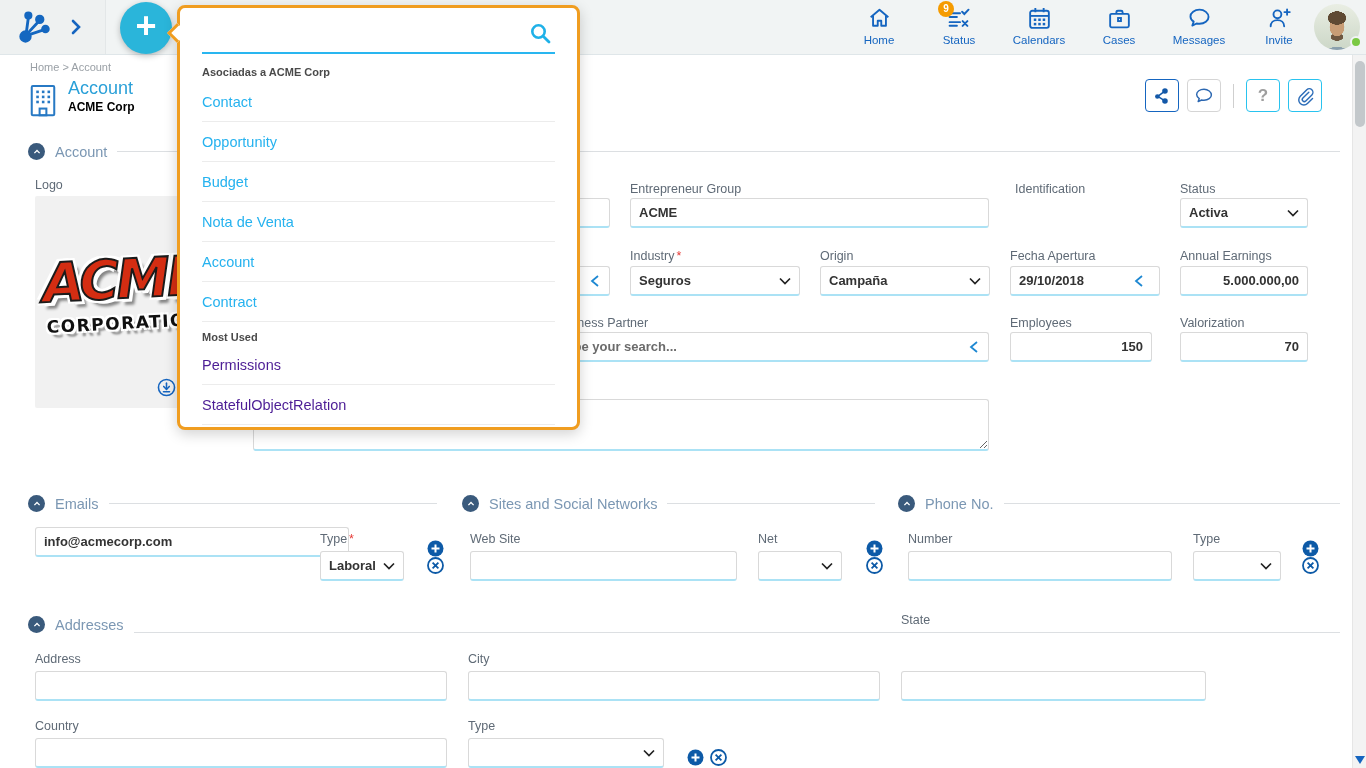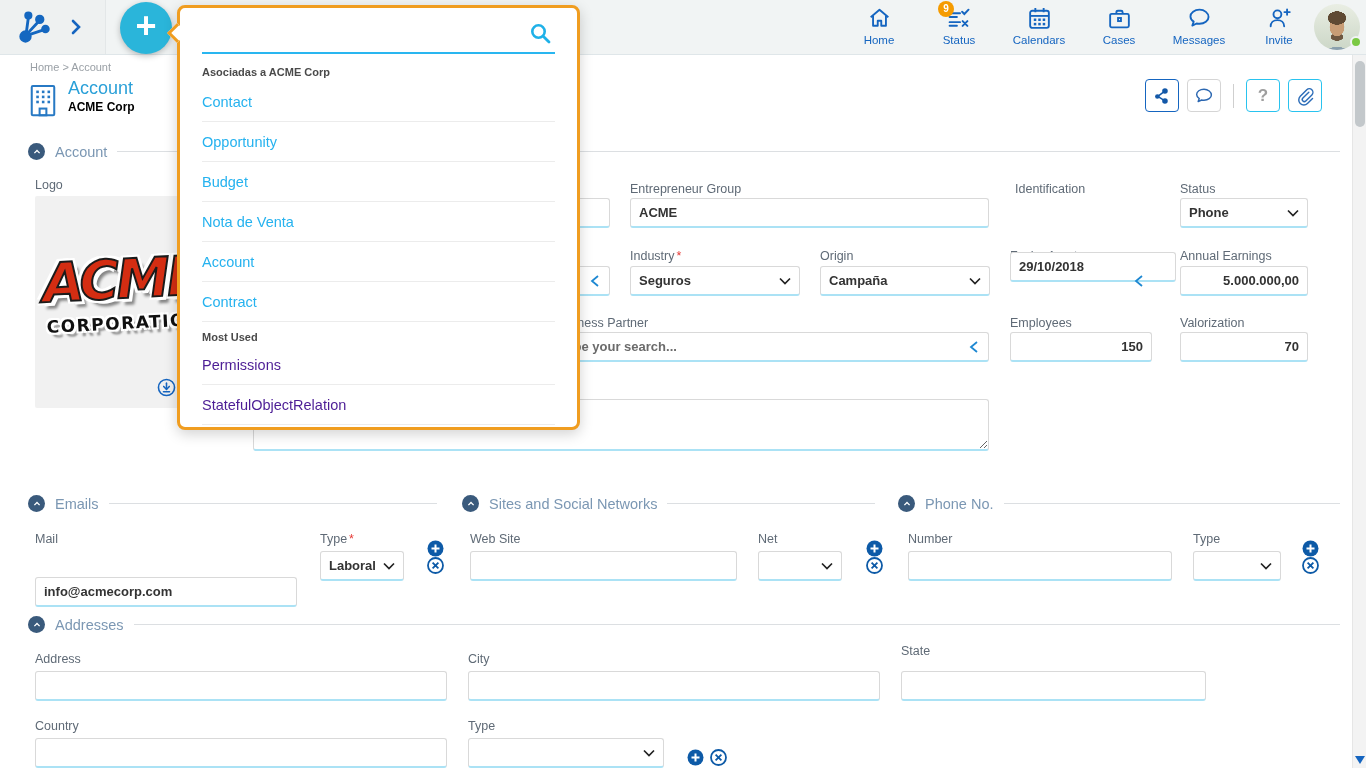--- a/index.html
+++ b/index.html
@@ -338,21 +338,21 @@
     <polyline points="9,2 3,7 9,12" fill="none" stroke="#1e88d2" stroke-width="1.8"></polyline>
   </svg>
 
   <span class="lbl" style="left:630px;top:182px;">Entrepreneur Group</span>
   <input class="tb" style="left: 630px; top: 198px; width: 359px;" value="ACME">
 
   <span class="lbl" style="left:1015px;top:182px;">Identification</span>
 
   <span class="lbl" style="left:1180px;top:182px;">Status</span>
   <div class="sel" style="left:1180px;top:198px;width:128px;">
-    <span class="val">Phone</span>
+    <span class="val">Activa</span>
     <svg width="12" height="8" viewBox="0 0 12 8">
         <polyline points="1,1.5 6,6.5 11,1.5" fill="none" stroke="#222" stroke-width="1.7"></polyline>
       </svg>
   </div>
 
   <span class="lbl" style="left:630px;top:249px;"><span>Industry</span><span class="req">*</span></span>
   <div class="sel" style="left:630px;top:266px;width:170px;">
     <span class="val">Seguros</span>
     <svg width="12" height="8" viewBox="0 0 12 8">
         <polyline points="1,1.5 6,6.5 11,1.5" fill="none" stroke="#222" stroke-width="1.7"></polyline>
@@ -361,21 +361,21 @@
 
   <span class="lbl" style="left:820px;top:249px;">Origin</span>
   <div class="sel" style="left:820px;top:266px;width:170px;">
     <span class="val">Campaña</span>
     <svg width="12" height="8" viewBox="0 0 12 8">
         <polyline points="1,1.5 6,6.5 11,1.5" fill="none" stroke="#222" stroke-width="1.7"></polyline>
       </svg>
   </div>
 
   <span class="lbl" style="left:1010px;top:249px;">Fecha Apertura</span>
-  <input class="tb" style="left: 1010px; top: 252px; width: 166px; padding-right: 18px;" value="29/10/2018">
+  <input class="tb" style="left: 1010px; top: 266px; width: 150px; padding-right: 18px;" value="29/10/2018">
   <svg class="lookup-chev" style="left:1133px;top:274px;" viewBox="0 0 12 14">
     <polyline points="9,2 3,7 9,12" fill="none" stroke="#1e88d2" stroke-width="1.8"></polyline>
   </svg>
 
   <span class="lbl" style="left:1180px;top:249px;">Annual Earnings</span>
   <input class="tb num" style="left: 1180px; top: 266px; width: 128px;" value="5.000.000,00">
 
   <span class="lbl" style="left:553px;top:316px;">Business Partner</span>
   <input class="tb" style="left: 553px; top: 332px; width: 436px; padding-right: 24px;" placeholder="type your search...">
   <svg class="lookup-chev" style="left:968px;top:340px;" viewBox="0 0 12 14">
@@ -393,21 +393,21 @@
   <div class="sec" style="left:28px;top:495px;width:409px;">
     <span class="chev-circle">
       <svg width="12" height="12" viewBox="0 0 16 16">
           <polyline points="4.5,9.5 8,6 11.5,9.5" fill="none" stroke="#fff" stroke-width="1.8"></polyline>
         </svg>
     </span>
     <span class="sec-title">Emails</span>
     <span class="sec-line"></span>
   </div>
   <span class="lbl" style="left:35px;top:532px;">Mail</span>
-  <input class="tb" style="left: 35px; top: 577px; width: 262px;" value="info@acmecorp.com">
+  <input class="tb" style="left: 35px; top: 527px; width: 314px;" value="info@acmecorp.com">
   <span class="lbl" style="left:320px;top:532px;"><span>Type</span><span class="req">*</span></span>
   <div class="sel" style="left:320px;top:551px;width:84px;">
     <span class="val">Laboral</span>
     <svg width="12" height="8" viewBox="0 0 12 8">
         <polyline points="1,1.5 6,6.5 11,1.5" fill="none" stroke="#222" stroke-width="1.7"></polyline>
       </svg>
   </div>
   <span class="icon-btn" style="left:427px;top:540px;">
     <svg width="17" height="17" viewBox="0 0 17 17">
         <circle cx="8.5" cy="8.5" r="8" fill="#0d5aa7"></circle>
@@ -476,34 +476,34 @@
         <path d="M8.5 4.5v8M4.5 8.5h8" stroke="#fff" stroke-width="2"></path>
       </svg>
   </span>
   <span class="icon-btn" style="left:1302px;top:557px;">
     <svg width="17" height="17" viewBox="0 0 17 17">
         <circle cx="8.5" cy="8.5" r="7.5" fill="#fff" stroke="#0d5aa7" stroke-width="1.8"></circle>
         <path d="M5.6 5.6l5.8 5.8M11.4 5.6l-5.8 5.8" stroke="#0d5aa7" stroke-width="1.8"></path>
       </svg>
   </span>
 
-  <div class="sec" style="left:28px;top:616px;width:1312px;">
+  <div class="sec" style="left:28px;top:616px;width:1312px;align-items:flex-end;">
     <span class="chev-circle">
       <svg width="12" height="12" viewBox="0 0 16 16">
           <polyline points="4.5,9.5 8,6 11.5,9.5" fill="none" stroke="#fff" stroke-width="1.8"></polyline>
         </svg>
     </span>
     <span class="sec-title">Addresses</span>
     <span class="sec-line"></span>
   </div>
   <span class="lbl" style="left:35px;top:652px;">Address</span>
   <input class="tb" style="left: 35px; top: 671px; width: 412px;">
   <span class="lbl" style="left:468px;top:652px;">City</span>
   <input class="tb" style="left: 468px; top: 671px; width: 412px;">
-  <span class="lbl" style="left:901px;top:644px;">State</span>
+  <span class="lbl" style="left:901px;top:613px;">State</span>
   <input class="tb" style="left: 901px; top: 671px; width: 305px;">
 
   <span class="lbl" style="left:35px;top:719px;">Country</span>
   <input class="tb" style="left: 35px; top: 738px; width: 412px;">
   <span class="lbl" style="left:468px;top:719px;">Type</span>
   <div class="sel" style="left:468px;top:738px;width:196px;">
     <span class="val"></span>
     <svg width="12" height="8" viewBox="0 0 12 8">
         <polyline points="1,1.5 6,6.5 11,1.5" fill="none" stroke="#222" stroke-width="1.7"></polyline>
       </svg>

